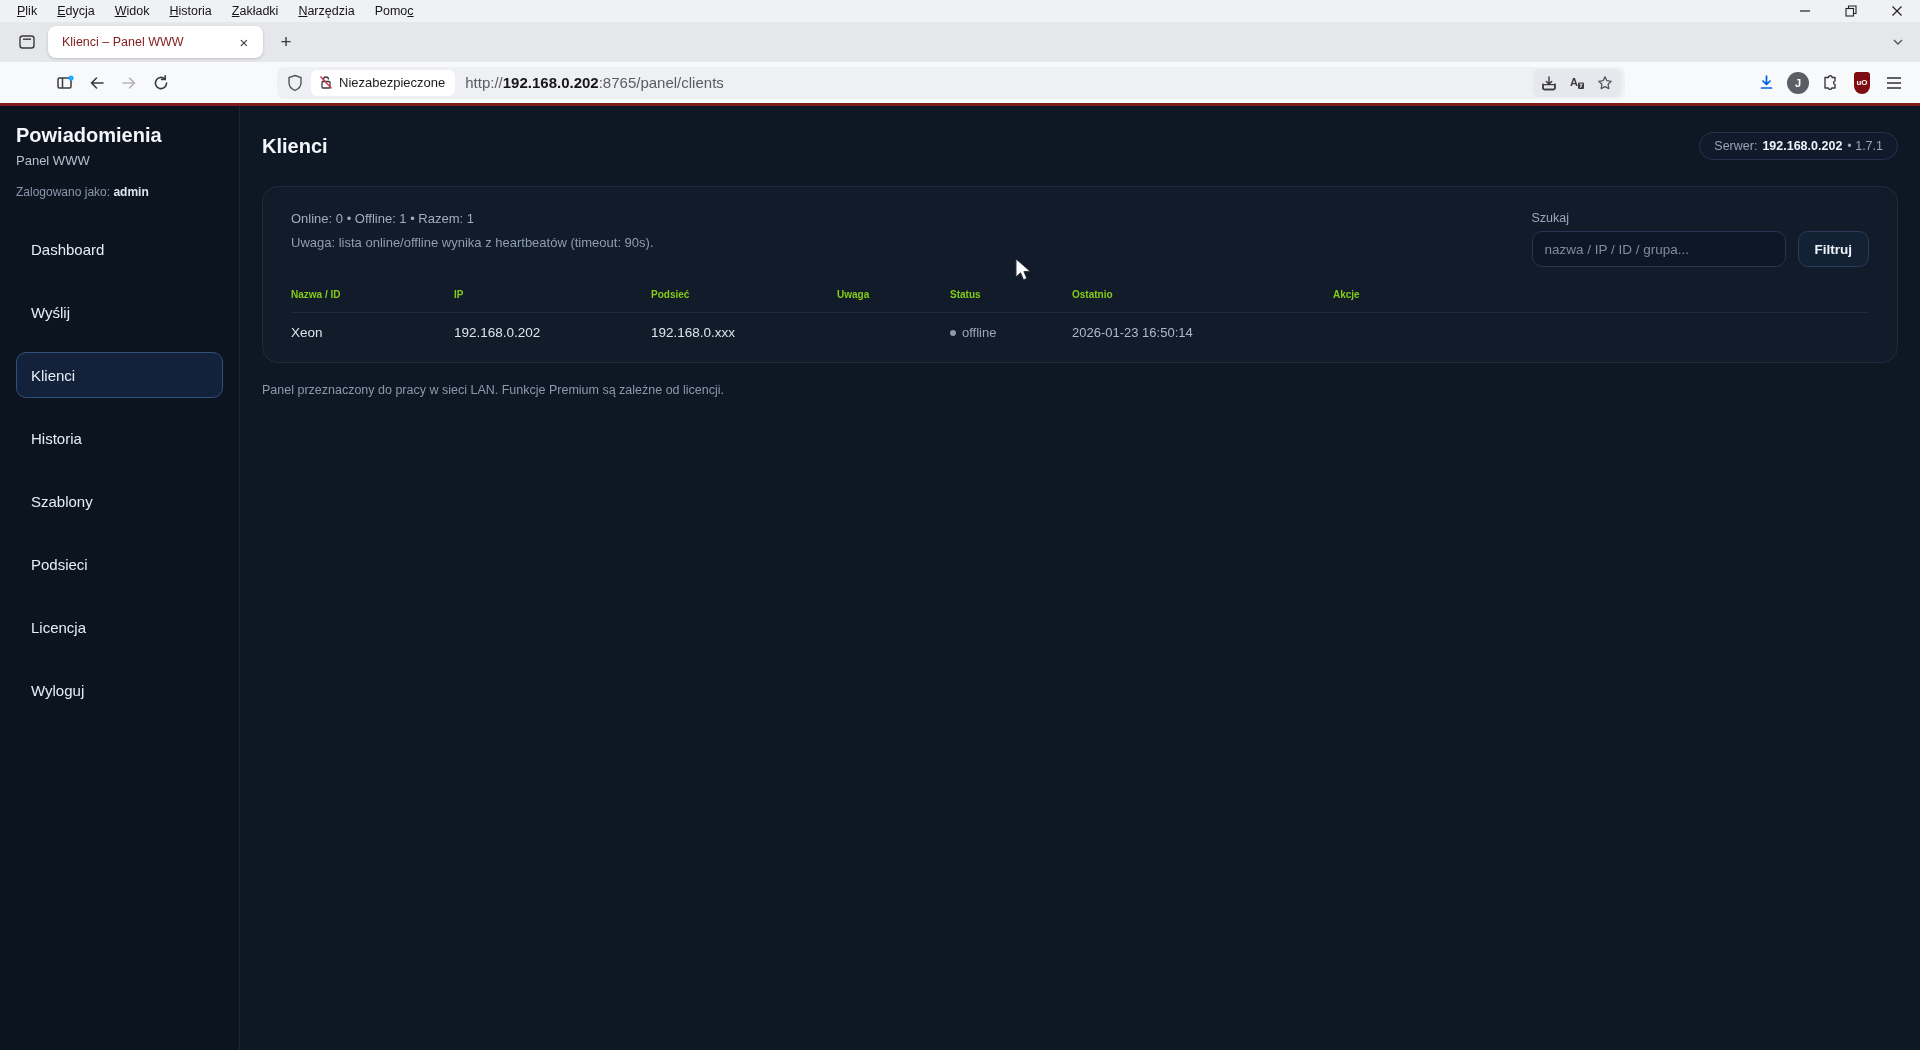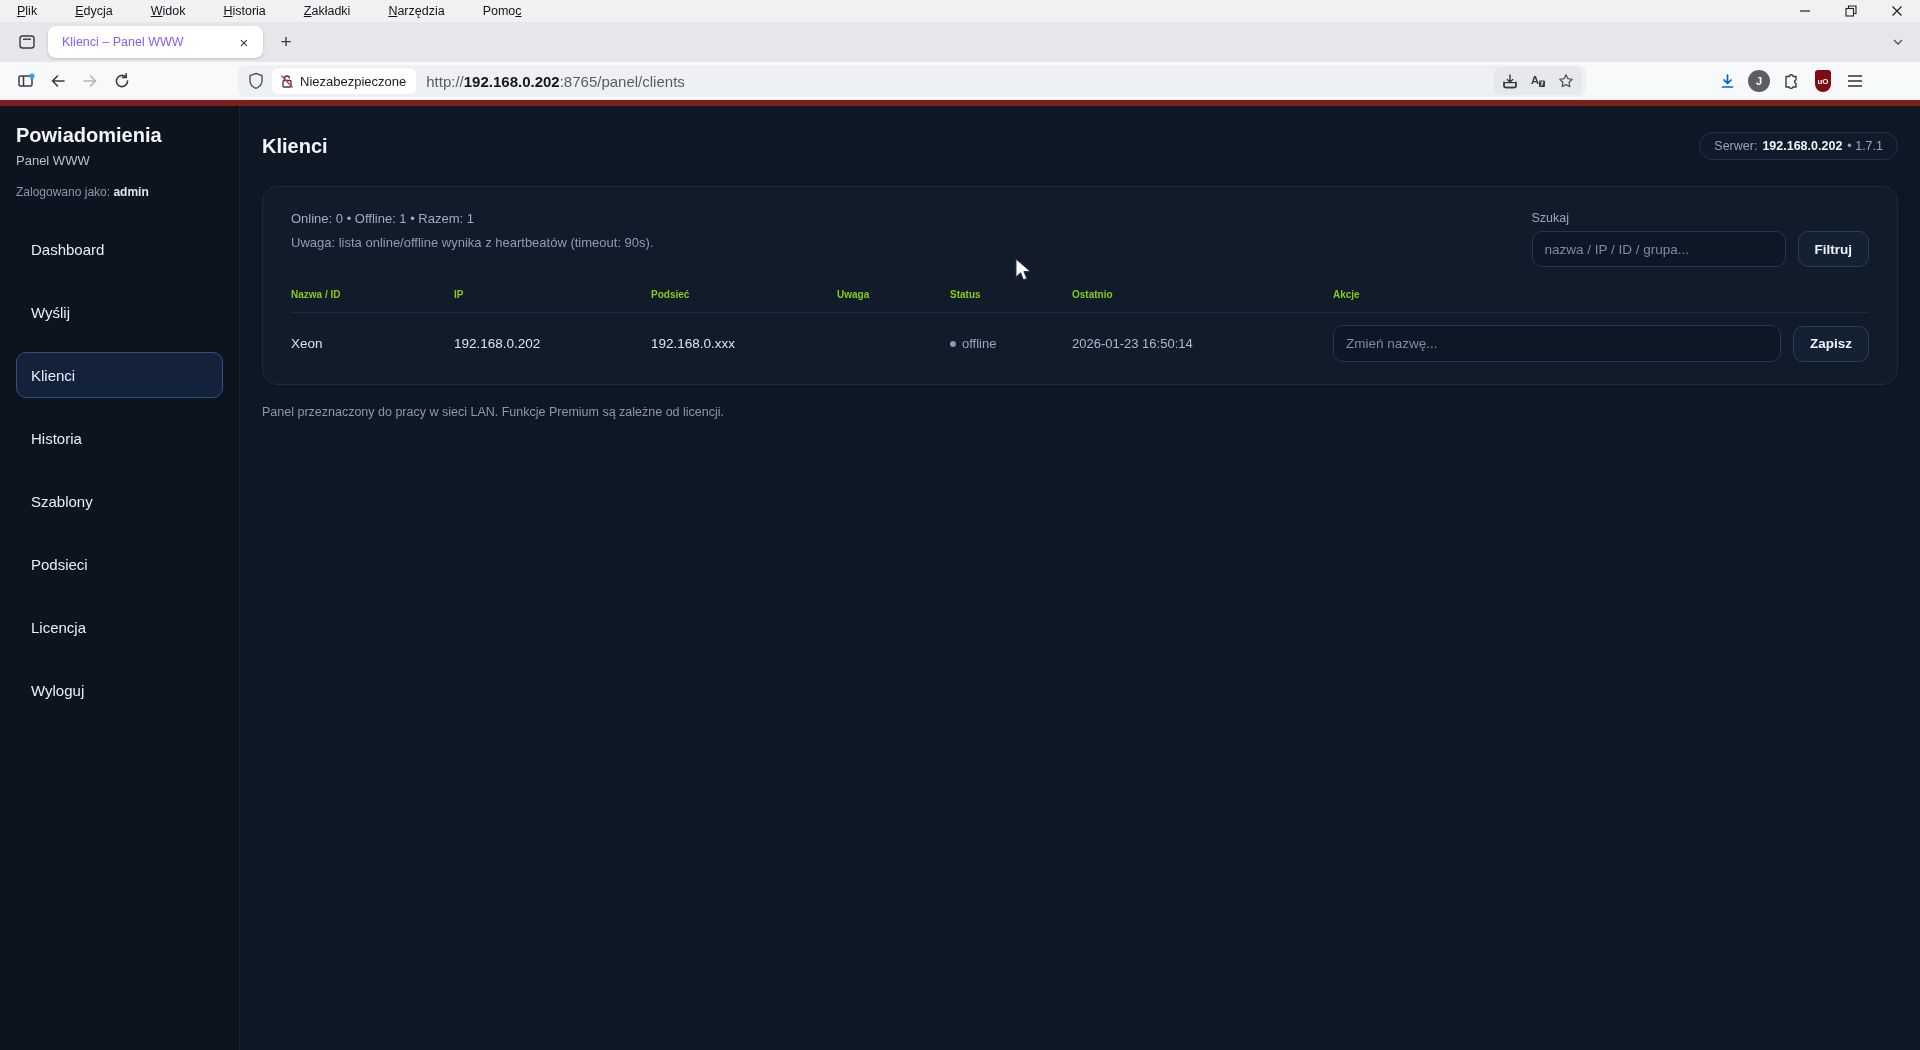--- a/index.html
+++ b/index.html
@@ -1,35 +1,35 @@
 <!DOCTYPE html>
 <html><head>
 <meta charset="utf-8">
 <style>
   * { margin:0; padding:0; box-sizing:border-box; }
   html,body { width:1920px; height:1050px; overflow:hidden; font-family:"Liberation Sans",sans-serif; }
   body { background:#0e1622; position:relative; }
 
   
   .menubar { height:22px; background:#f0f1f3; display:flex; align-items:center; padding-left:8px; }
-  .menus { display:flex; gap:20px; }
+  .menus { display:flex; gap:2px; }
   .menu-item { font-size:12.5px; color:#15151a; padding:2px 9px; cursor:default; }
   .menu-item u { text-decoration:underline; }
   .win-controls { margin-left:auto; display:flex; height:22px; }
   .win-btn { width:46px; height:22px; display:flex; align-items:center; justify-content:center; color:#222; }
 
   .tabbar { height:40px; background:#e6e7eb; display:flex; align-items:center; padding:0 8px; }
   .ff-view { width:30px; height:30px; display:flex; align-items:center; justify-content:center; border-radius:6px; margin:0 6px 0 4px; }
   .tab { background:#ffffff; border-radius:8px; height:32px; width:215px; display:flex; align-items:center; padding:0 8px 0 14px; box-shadow:0 1px 3px rgba(0,0,0,.18); }
-  .tab-title { font-size:12.5px; color:#8b5cf6; flex:1; white-space:nowrap; overflow:hidden; }
+  .tab-title { font-size:12.5px; color:#7f1d1d; flex:1; white-space:nowrap; overflow:hidden; }
   .tab-close { width:22px; height:22px; display:flex; align-items:center; justify-content:center; font-size:15px; color:#3a3a40; border-radius:4px; }
   .new-tab { width:30px; height:30px; margin-left:8px; display:flex; align-items:center; justify-content:center; font-size:19px; color:#3a3a40; border-radius:6px; }
   .tabs-chevron { margin-left:auto; width:28px; display:flex; justify-content:center; color:#55555c; }
 
-  .toolbar { height:44px; background:#f8f9fb; border-bottom:6px solid #7f1d1d; display:flex; align-items:center; padding:0 10px; }
+  .toolbar { height:44px; background:#f8f9fb; border-bottom:3px solid #7f1d1d; display:flex; align-items:center; padding:0 10px;justify-content:flex-end; }
   .tool-icon { width:32px; height:32px; display:flex; align-items:center; justify-content:center; border-radius:6px; position:relative; flex:none; }
   .urlbar { flex:1; max-width:1348px; height:32px; margin-left:100px; background:#eff0f4; border-radius:8px; display:flex; align-items:center; padding:0 4px 0 10px; }
   .chip { background:#ffffff; border-radius:6px; height:26px; display:flex; align-items:center; gap:6px; padding:0 10px 0 8px; margin-left:8px; }
   .chip-label { font-size:13px; color:#1b1b1f; }
   .url-text { font-size:15px; color:#5b5b66; margin-left:10px; flex:1; white-space:nowrap; }
   .url-text b { color:#17171b; font-weight:700; }
   .urlbar-right { display:flex; align-items:center; background:#e7e8ee; border-radius:6px; height:28px; padding:0 2px; }
   .spacer { width:125px; flex:none; }
   .acct-circle { width:22px; height:22px; border-radius:50%; background:#5d5d66; color:#fff; font-size:11px; font-weight:700; display:flex; align-items:center; justify-content:center; }
   .ublock { width:16px; height:22px; background:#7f0c12; border-radius:3px 3px 8px 8px; color:#fff; font-size:8px; font-weight:700; display:flex; align-items:center; justify-content:center; }
@@ -283,24 +283,20 @@
           <div class="tbl-grid tbl-row">
             <span class="td">Xeon</span>
             <span class="td">192.168.0.202</span>
             <span class="td">192.168.0.xxx</span>
             <span class="td"></span>
             <span class="status-cell">
               <span class="status-dot"></span>
               <span>offline</span>
             </span>
             <span class="td muted-cell">2026-01-23 16:50:14</span>
-            <span class="actions-cell">
-              <input class="text-input rename-input" placeholder="Zmień nazwę..." style="">
-              <button class="btn">Zapisz</button>
-            </span>
           </div>
         </div>
       </section>
 
       <p class="footer-note">Panel przeznaczony do pracy w sieci LAN. Funkcje Premium są zależne od licencji.</p>
     </main>
   </div>
 </div>
 
 <svg class="cursor" width="22" height="26" viewBox="0 0 22 26">

